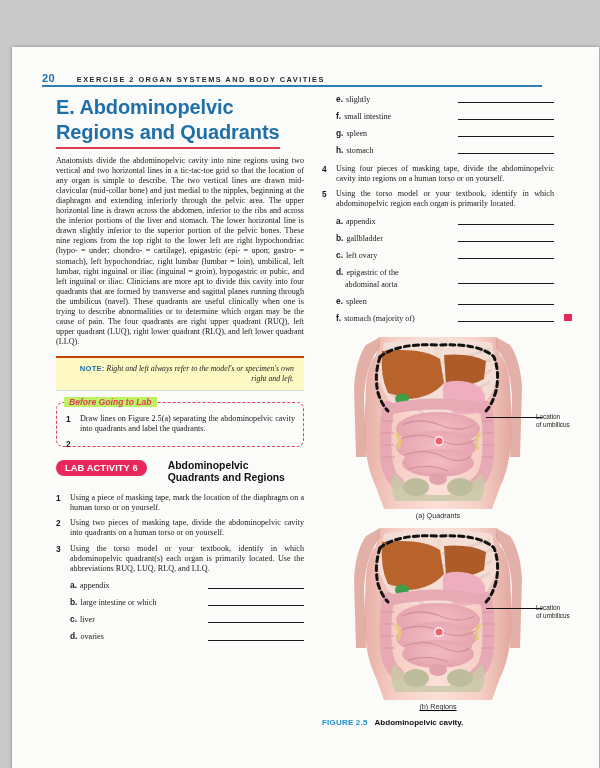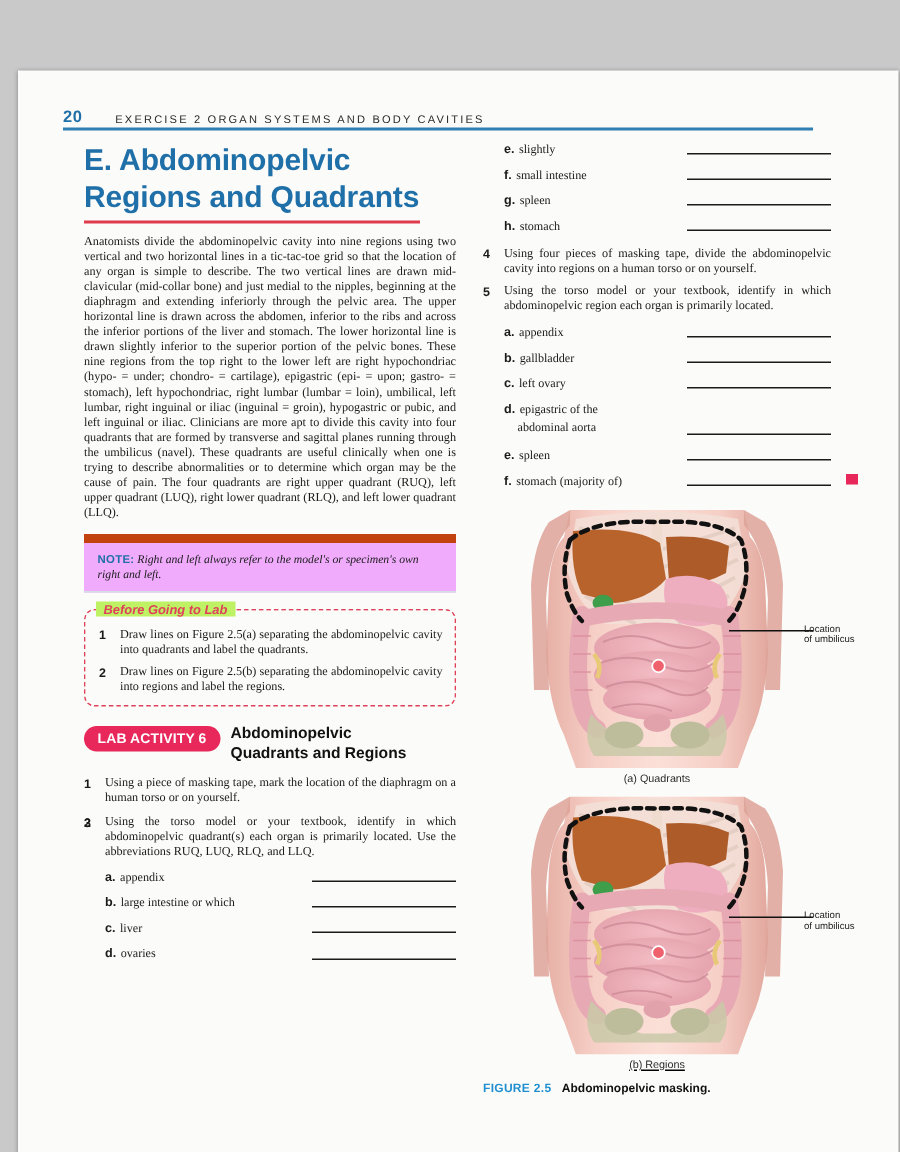--- a/index.html
+++ b/index.html
@@ -26,21 +26,21 @@
     padding-bottom:1px;
     display:flex; align-items:flex-end; gap:22px;
   }
   .runhead .pgnum {
     font-family:"Liberation Sans", sans-serif;
     font-weight:bold; font-size:11px; color:#1f6fa8;
     letter-spacing:.3px;
   }
   .runhead .rh-title {
     font-family:"Liberation Sans", sans-serif;
-    font-weight:normal; font-size:7.4px; color:#2b2b2b;
+    font-weight:bold; font-size:7.4px; color:#2b2b2b;
     letter-spacing:1.45px;
   }
 
   
   .col-left  { position:absolute; left:44px;  top:48px; width:248px; }
   .col-right { position:absolute; left:310px; top:48px; width:232px; }
 
   h1.sect {
     font-family:"Liberation Sans", sans-serif;
     font-size:20px; font-weight:bold; color:#1f6fa8;
@@ -51,26 +51,26 @@
 
   p.body {
     font-size:8.15px; line-height:10.1px; text-align:justify;
     margin:0 0 0 0; color:#1a1a1a;
     hyphens:auto;
   }
 
   
   .notebox {
     margin-top:9px;
-    background:#f0abfc;
-    border-top:6px solid #c2410c;
+    background:#fef9c3;
+    border-top:2px solid #c2410c;
     border-bottom:1px solid #d4dde4;
     padding:6px 10px 6px 9px;
     font-size:7.8px; line-height:9.6px;
-    font-style:italic; color:#1a1a1a;
+    font-style:italic; color:#1a1a1a;text-align:right;
   }
   .notebox .nlabel {
     font-family:"Liberation Sans", sans-serif;
     font-style:normal; font-weight:bold;
     color:#1f6fa8; font-size:7.6px; letter-spacing:.2px;
   }
 
   
   .bgl {
     margin-top:11px;
@@ -94,21 +94,21 @@
     margin-bottom:5px; text-align:justify; color:#1a1a1a;
   }
   ol.numlist > li:last-child { margin-bottom:0; }
   ol.numlist > li .n {
     position:absolute; left:0; top:0;
     font-family:"Liberation Sans", sans-serif;
     font-weight:bold; font-size:8.3px;
   }
 
   
-  .labhdr { margin-top:13px; display:flex; align-items:flex-start; gap:7px; }
+  .labhdr { margin-top:13px; display:flex; align-items:flex-start; gap:21px; }
   .pill {
     background:#e8275a; color:#fff;
     font-family:"Liberation Sans", sans-serif;
     font-weight:bold; font-size:9.3px;
     padding:3px 9px 3.5px 9px;
     border-radius:9px; white-space:nowrap;
     letter-spacing:.1px; flex:none;
   }
   .labttl {
     font-family:"Liberation Sans", sans-serif;
@@ -128,21 +128,21 @@
     font-weight:bold; font-size:8.4px; margin-right:3px; flex:none;
   }
   ol.abc > li .txt { flex:none; white-space:nowrap; }
   ol.abc > li .blank {
     flex:1 1 auto; min-width:50px;
     border-bottom:1.15px solid #1a1a1a;
     margin-left:8px; margin-bottom:1.5px; height:1px;
   }
   ol.abc > li.two-line { display:block; }
   ol.abc > li.two-line .row2 {
-    display:flex; align-items:flex-start; margin-top:2px; padding-left:9px;flex-direction:column;
+    display:flex; align-items:center; margin-top:2px; padding-left:9px;
   }
 
   
   .col-right ol.abc > li .blank { margin-left:auto; width:96px; flex:none; }
   .col-right ol.abc > li.two-line .row2 .blank { margin-left:auto; width:96px; flex:none; }
 
   .col-left ol.abc > li .blank { margin-left:auto; width:96px; flex:none; }
 
   .redsq {
     position:absolute; right:-18px; top:0;
@@ -203,40 +203,40 @@
 
     <div class="bgl">
       <div class="bgl-title">Before Going to Lab</div>
       <ol class="numlist">
         <li>
           <span class="n">1</span>
           <span>Draw lines on Figure 2.5(a) separating the abdominopelvic cavity into quadrants and label the quadrants.</span>
         </li>
         <li>
           <span class="n">2</span>
-          <span>Draw lines on Figure 2.5(b) separating the abdominopelvic cavity into regions and label the regions.</span>
         </li>
       </ol>
     </div>
 
     <div class="labhdr">
       <div class="pill">LAB ACTIVITY 6</div>
       <div class="labttl">
         <span>Abdominopelvic</span><br>
         <span>Quadrants and Regions</span>
       </div>
     </div>
 
     <ol class="numlist" style="margin-top:8px;">
       <li>
         <span class="n">1</span>
         <span>Using a piece of masking tape, mark the location of the diaphragm on a human torso or on yourself.</span>
       </li>
       <li>
         <span class="n">2</span>
+        <span>Using two pieces of masking tape, divide the abdominopelvic cavity into quadrants on a human torso or on yourself.</span>
       </li>
       <li>
         <span class="n">3</span>
         <span>Using the torso model or your textbook, identify in which abdominopelvic quadrant(s) each organ is primarily located. Use the abbreviations RUQ, LUQ, RLQ, and LLQ.</span>
       </li>
     </ol>
 
     <ol class="abc">
       <li>
         <span class="lt">a.</span>
@@ -507,17 +507,17 @@
         <div class="umb-label">
           <span>Location</span><br>
           <span>of umbilicus</span>
         </div>
       </div>
       <div class="figcap-sub">(b) Regions</div>
     </div>
 
     <div class="figure-caption">
       <span class="fc-num">FIGURE 2.5</span>
-      <span class="fc-txt">Abdominopelvic masking.</span>
+      <span class="fc-txt">Abdominopelvic cavity.</span>
     </div>
 
   </div>
 </div>
 
 </body></html>

